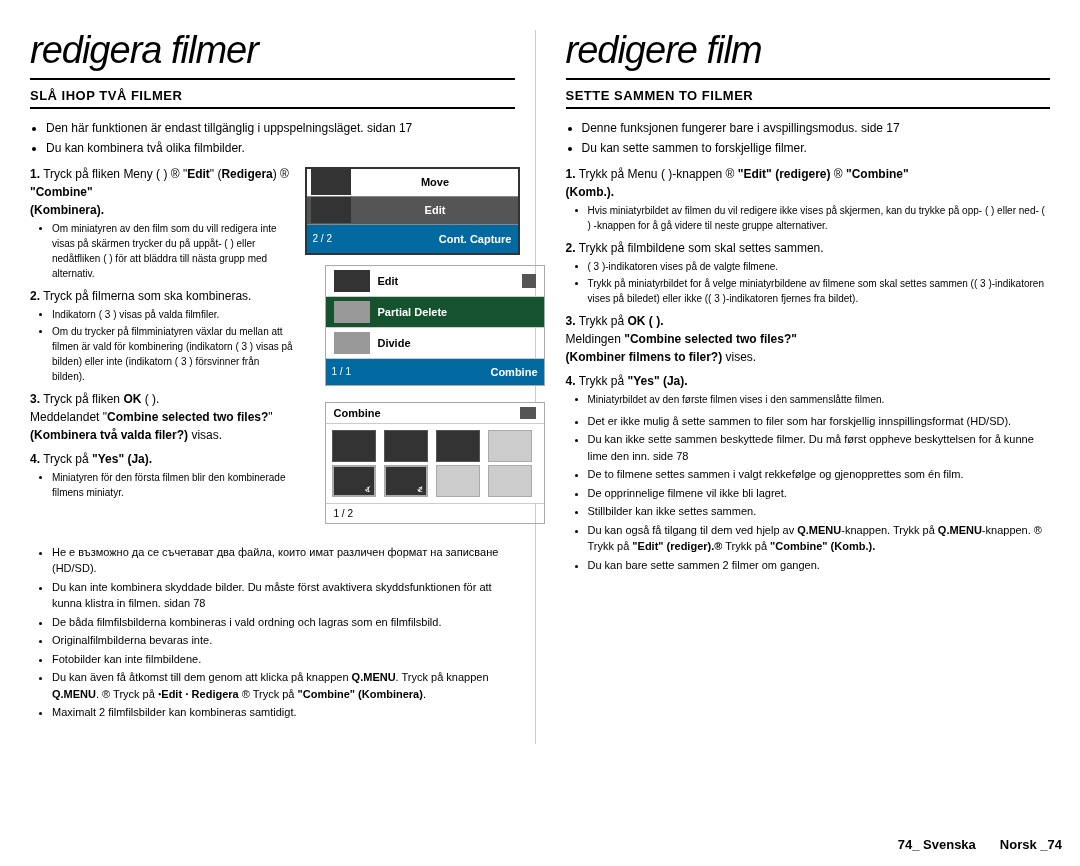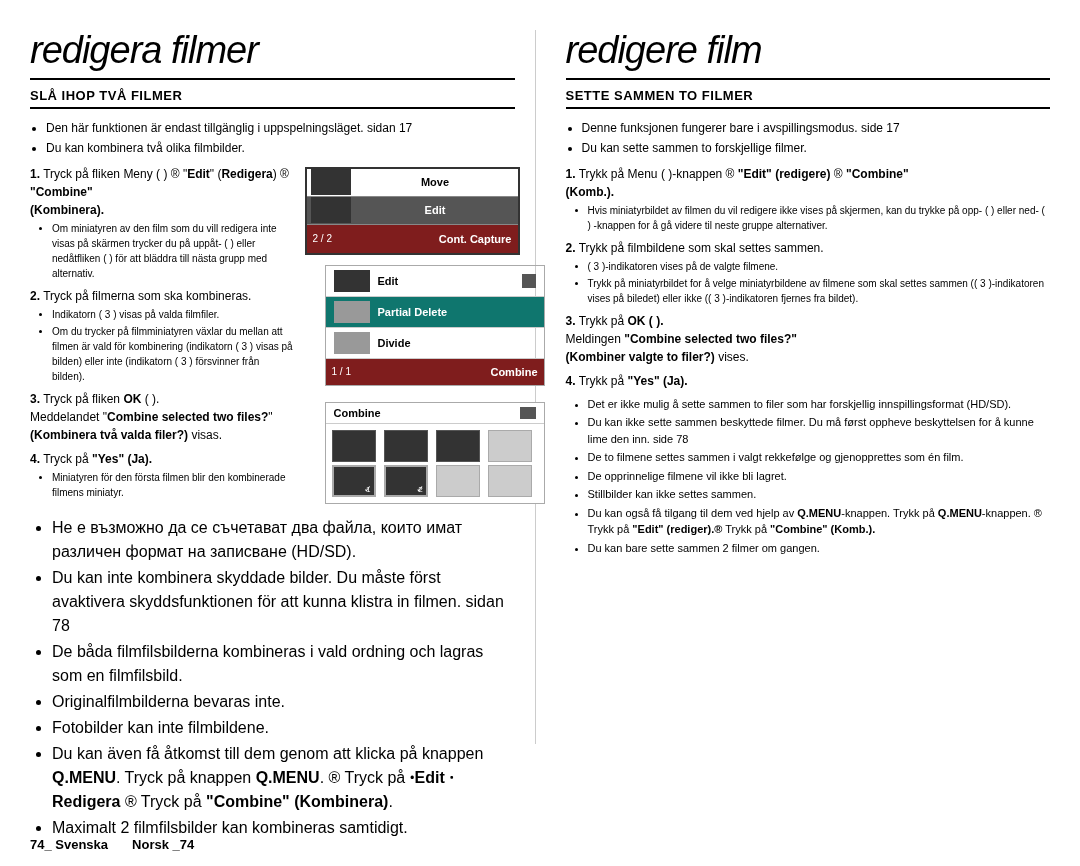--- a/index.html
+++ b/index.html
@@ -91,21 +91,21 @@
     }
     .ep-thumb {
       width: 36px;
       height: 22px;
       background: #888;
       margin-right: 8px;
       flex-shrink: 0;
     }
     .ep-thumb-dark { background: #333; }
     .ep-label { font-weight: bold; font-size: 11px; flex: 1; }
-    .ep-row-highlight { background: #0f766e; color: #fff; }
+    .ep-row-highlight { background: #14532d; color: #fff; }
     .ep-row:last-child { border-bottom: none; }
 
     
     .combine-panel {
       margin: 6px 0 6px 20px;
       width: 220px;
       border: 1px solid #aaa;
     }
     .cp-header {
       display: flex;
@@ -184,21 +184,21 @@
       font-size: 11px;
       font-weight: bold;
       flex: 1;
       text-align: center;
     }
     .p1-row-sel {
       background: #555;
       color: #fff;
     }
     .p1-row-header {
-      background: #7f1d1d;
+      background: #0369a1;
       color: #fff;
       justify-content: space-between;
       padding: 2px 6px;
       font-size: 10px;
     }
 
     .divider-line {
       width: 100%;
       height: 2px;
       background: #000;
@@ -307,25 +307,28 @@
 
             <div class="cp-cell cp-cell-checked" style="border:2px solid #aaa;">
               <span class="cp-number">1</span>
             </div>
             <div class="cp-cell cp-cell-checked" style="border:2px solid #aaa;">
               <span class="cp-number">2</span>
             </div>
             <div class="cp-cell cp-cell-empty"></div>
             <div class="cp-cell cp-cell-empty"></div>
           </div>
+          <div class="cp-footer">
+            <span>1 / 2</span>
+          </div>
         </div>
       </div>
     </div>
 
-    <ul class="sub-bullets" style="margin-top:6px; font-size:16px;">
+    <ul class="sub-bullets" style="margin-top:14px; font-size:11px;">
       <li>Не е възможно да се съчетават два файла, които имат различен формат на записване (HD/SD).</li>
       <li>Du kan inte kombinera skyddade bilder. Du måste först avaktivera skyddsfunktionen för att kunna klistra in filmen.    sidan 78</li>
       <li>De båda filmfilsbilderna kombineras i vald ordning och lagras som en filmfilsbild.</li>
       <li>Originalfilmbilderna bevaras inte.</li>
       <li>Fotobilder kan inte filmbildene.</li>
       <li>Du kan även få åtkomst till dem genom att klicka på knappen <b>Q.MENU</b>. Tryck på knappen <b>Q.MENU</b>. ® Tryck på <b>ꞏEdit</b> ꞏ <b>Redigera</b> ® Tryck på <b>"Combine"</b> <b>(Kombinera)</b>.</li>
       <li>Maximalt 2 filmfilsbilder kan kombineras samtidigt.</li>
     </ul>
   </div>
 
@@ -354,36 +357,39 @@
       <ul class="sub-bullets">
         <li>( 3 )-indikatoren vises på de valgte filmene.</li>
         <li>Trykk på miniatyrbildet for å velge miniatyrbildene av filmene som skal settes sammen (( 3 )-indikatoren vises på biledet) eller ikke (( 3 )-indikatoren fjernes fra bildet).</li>
       </ul>
     </div>
 
     <div class="step">
       <span class="step-number">3.</span>
       Trykk på <b>OK (    ).</b><br>
       Meldingen <b>"Combine selected two files?"</b><br>
-      <b>(Kombiner valgte to filer?)</b> vises.
+      <b>(Kombiner filmens to filer?)</b> vises.
     </div>
 
     <div class="step">
       <span class="step-number">4.</span>
       Trykk på <b>"Yes" (Ja).</b>
+      <ul class="sub-bullets">
+        <li>Miniatyrbildet av den første filmen vises i den sammenslåtte filmen.</li>
+      </ul>
     </div>
 
     <ul class="sub-bullets" style="margin-top:6px; font-size:11px;">
       <li>Det er ikke mulig å sette sammen to filer som har forskjellig innspillingsformat (HD/SD).</li>
       <li>Du kan ikke sette sammen beskyttede filmer. Du må først oppheve beskyttelsen for å kunne lime den inn.    side 78</li>
       <li>De to filmene settes sammen i valgt rekkefølge og gjenopprettes som én film.</li>
       <li>De opprinnelige filmene vil ikke bli lagret.</li>
       <li>Stillbilder kan ikke settes sammen.</li>
       <li>Du kan også få tilgang til dem ved hjelp av <b>Q.MENU</b>-knappen. Trykk på <b>Q.MENU</b>-knappen. ® Trykk på <b>"Edit" (rediger).®</b> Trykk på <b>"Combine" (Komb.).</b></li>
       <li>Du kan bare sette sammen 2 filmer om gangen.</li>
     </ul>
   </div>
 </div>
 
-<div style="position:absolute; bottom:14px; left:30px; right:40px; display:flex; justify-content:flex-start;">
+<div style="position:absolute; bottom:14px; left:30px; right:18px; display:flex; justify-content:flex-end;">
   <span style="font-size:13px; font-weight:bold;">74_ Svenska</span>
   <span style="font-size:13px; font-weight:bold;padding-left:24px;">Norsk _74</span>
 </div>
 
 </body></html>

